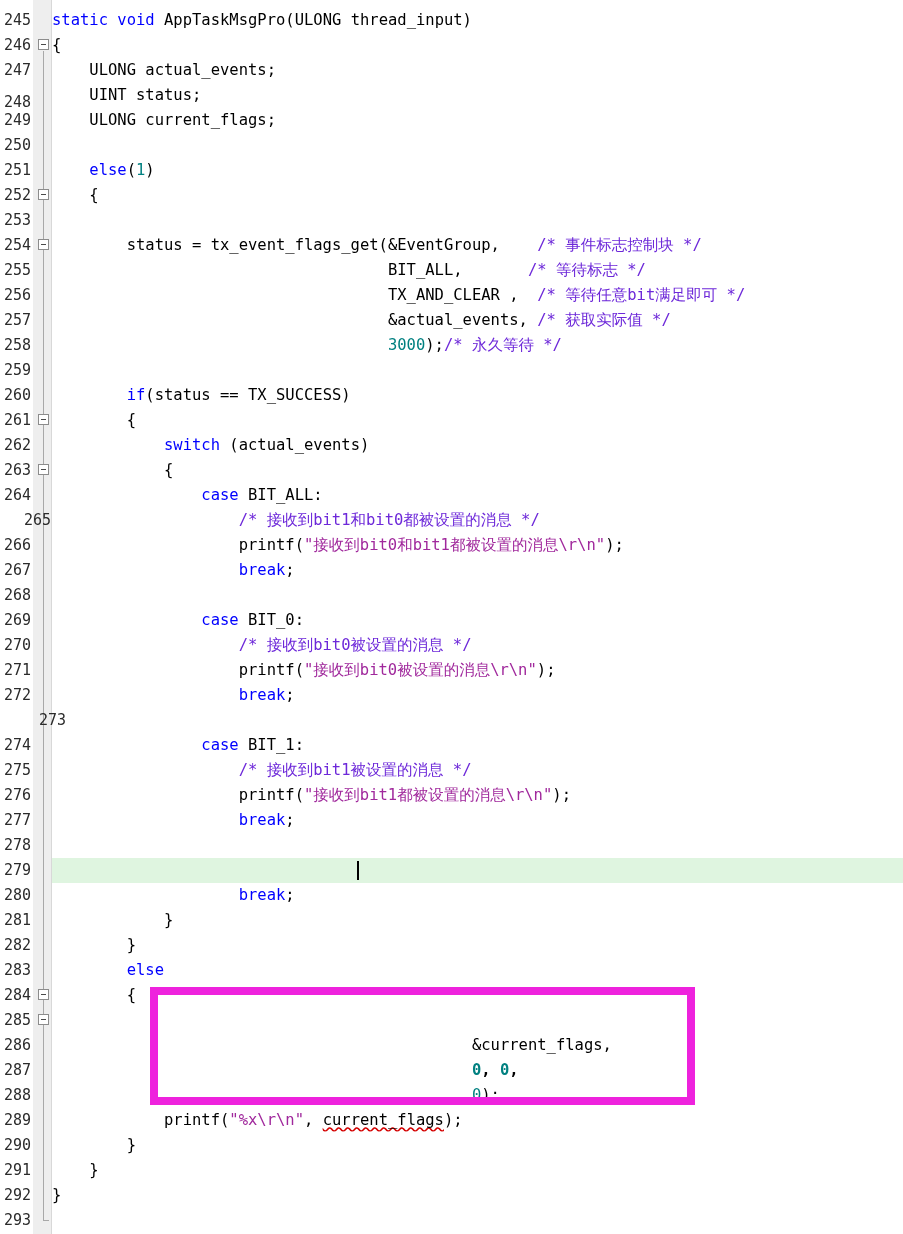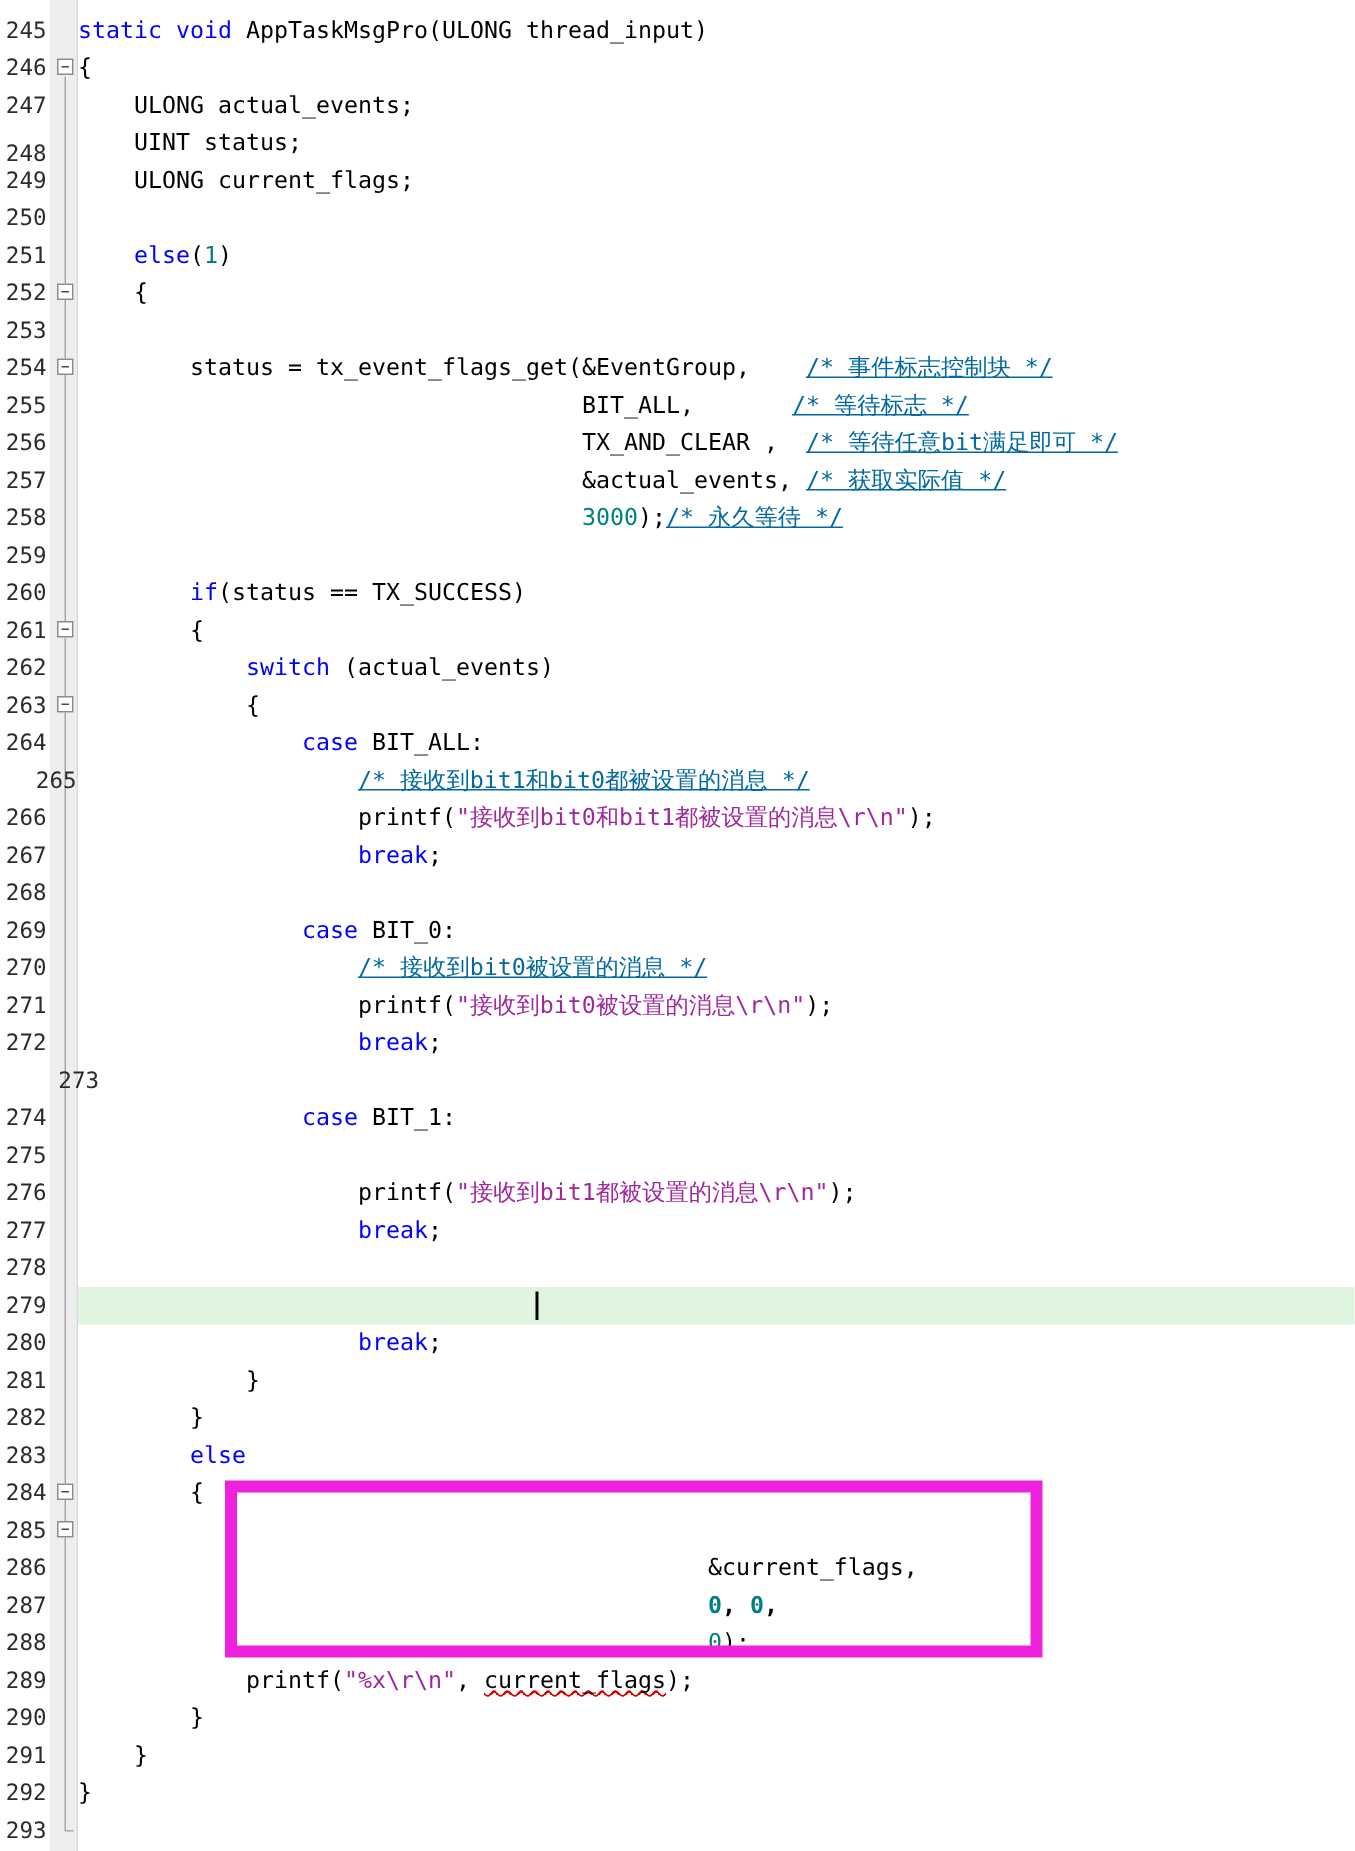--- a/index.html
+++ b/index.html
@@ -109,21 +109,21 @@
     width: 851px;
     height: 25px;
     background: #dff5e0;
     z-index: 1;
   }
 
   
   .kw   { color: #0000ff; }
   .num  { color: #008080; }
   .str  { color: #a0289c; }
-  .cmt  { color: #0369a1; text-decoration: underline; }
+  .cmt  { color: #6d28d9; }
   .pln  { color: #000000; }
   .err  {
     color: #000000;
     text-decoration: underline wavy #d40000;
     text-decoration-skip-ink: none;
   }
 
   
   .caret {
     position: absolute;
@@ -238,20 +238,21 @@
       <div class="row" style="top: 508px;"><span class="pln">                    </span><span class="cmt">/* 接收到bit1和bit0都被设置的消息 */</span></div>
       <div class="row" style="top: 533px;"><span class="pln">                    printf(</span><span class="str">"接收到bit0和bit1都被设置的消息\r\n"</span><span class="pln">);</span></div>
       <div class="row" style="top: 558px;"><span class="pln">                    </span><span class="kw">break</span><span class="pln">;</span></div>
       <div class="row" style="top: 583px;"></div>
       <div class="row" style="top: 608px;"><span class="pln">                </span><span class="kw">case</span><span class="pln"> BIT_0:</span></div>
       <div class="row" style="top: 633px;"><span class="pln">                    </span><span class="cmt">/* 接收到bit0被设置的消息 */</span></div>
       <div class="row" style="top: 658px;"><span class="pln">                    printf(</span><span class="str">"接收到bit0被设置的消息\r\n"</span><span class="pln">);</span></div>
       <div class="row" style="top: 683px;"><span class="pln">                    </span><span class="kw">break</span><span class="pln">;</span></div>
       <div class="row" style="top: 708px;"></div>
       <div class="row" style="top: 733px;"><span class="pln">                </span><span class="kw">case</span><span class="pln"> BIT_1:</span></div>
+      <div class="row" style="top: 758px;"><span class="pln">                    </span><span class="cmt">/* 接收到bit1被设置的消息 */</span></div>
       <div class="row" style="top: 783px;"><span class="pln">                    printf(</span><span class="str">"接收到bit1都被设置的消息\r\n"</span><span class="pln">);</span></div>
       <div class="row" style="top: 808px;"><span class="pln">                    </span><span class="kw">break</span><span class="pln">;</span></div>
       <div class="row" style="top: 833px;"></div>
       <div class="row-hl" style="top: 858px;"></div>
       <div class="row" style="top: 858px;"><span class="pln">                </span><span class="kw">default</span><span class="pln">:</span></div>
       <div class="row" style="top: 883px;"><span class="pln">                    </span><span class="kw">break</span><span class="pln">;</span></div>
       <div class="row" style="top: 908px;"><span class="pln">            }</span></div>
       <div class="row" style="top: 933px;"><span class="pln">        }</span></div>
       <div class="row" style="top: 958px;"><span class="pln">        </span><span class="kw">else</span></div>
       <div class="row" style="top: 983px;"><span class="pln">        {</span></div>

